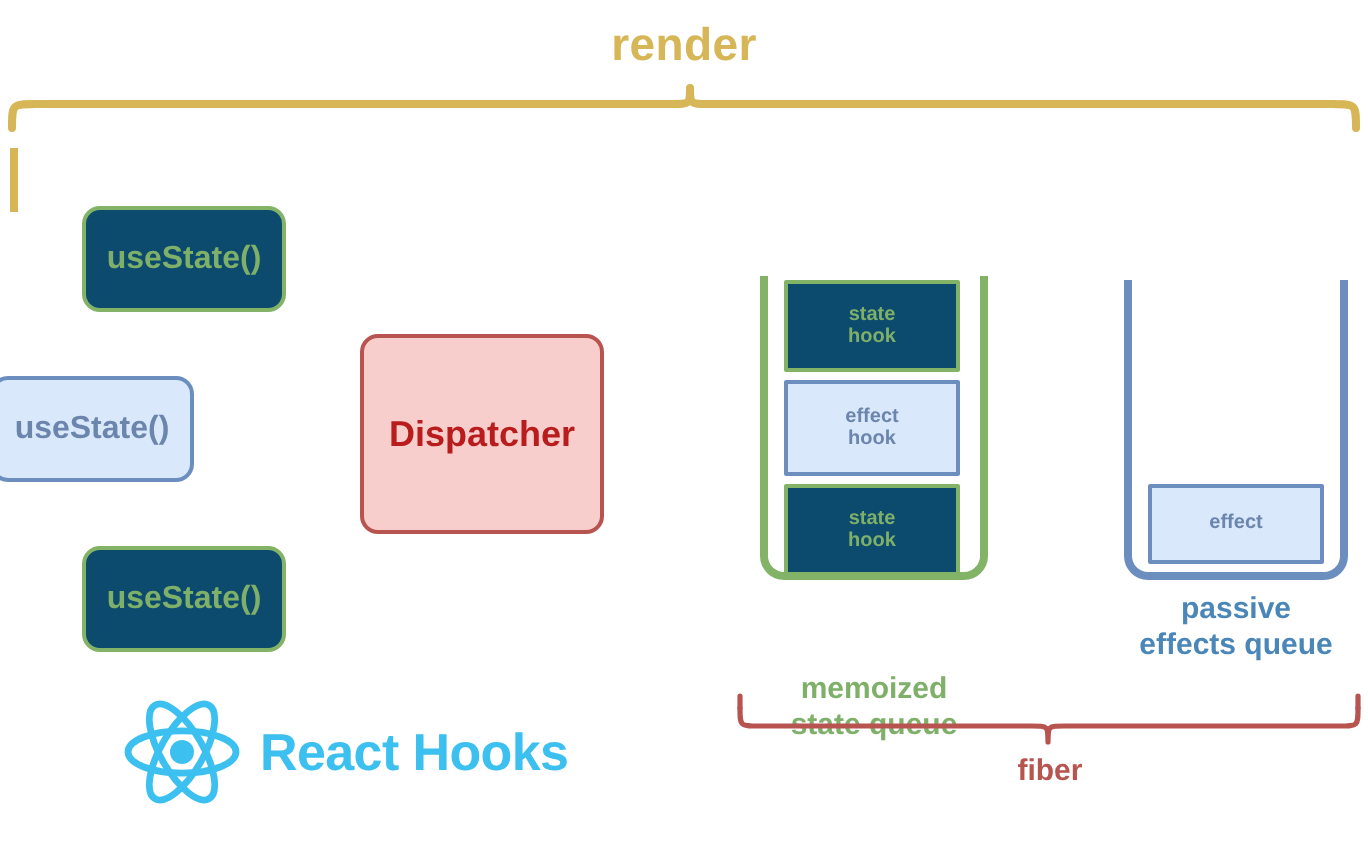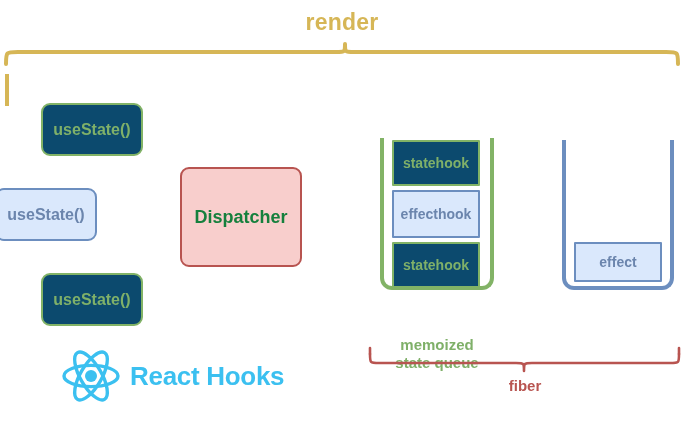--- a/index.html
+++ b/index.html
@@ -59,21 +59,21 @@
     color: #7fb069;
   }
   .blue-node {
     background: #dae8fc;
     border-color: #6c8ebf;
     color: #6b85ad;
   }
   .red-node {
     background: #f8cecc;
     border-color: #b85450;
-    color: #15803d;
+    color: #b91c1c;
   }
 
   #usestate-1 { left: 41px;  top: 103px; width: 102px; height: 53px; font-size: 16px; }
   #usestate-2 { left: 41px;  top: 273px; width: 102px; height: 53px; font-size: 16px; }
   #useeffect-1 { left: -5px; top: 188px; width: 102px; height: 53px; font-size: 16px; }
   #dispatcher  { left: 180px; top: 167px; width: 122px; height: 100px; font-size: 18px; }
 
   
   .queue-container {
     box-sizing: border-box;
@@ -88,27 +88,28 @@
   }
   #passive-queue {
     left: 562px; top: 140px; width: 112px; height: 150px;
     border-color: #6c8ebf;
   }
 
   
   .cell {
     box-sizing: border-box;
     display: flex;
+    flex-direction: column;
     align-items: center;
     justify-content: center;
     text-align: center;
     border-width: 2px;
     border-style: solid;
     font-weight: bold;
-    font-size: 14px;
+    font-size: 10px;
     line-height: 1.15;
     border-radius: 1px;
   }
   #cell-state-1  { left: 392px; top: 140px; width: 88px; height: 46px; }
   #cell-effect-1 { left: 392px; top: 190px; width: 88px; height: 48px; }
   #cell-state-2  { left: 392px; top: 242px; width: 88px; height: 46px; }
   #cell-effect-2 { left: 574px; top: 242px; width: 88px; height: 40px; }
 
   
   .queue-caption {
@@ -193,20 +194,22 @@
 
   <div class="abs queue-caption" id="memoized-caption">memoized
 state queue</div>
 
   <div class="abs queue-container" id="passive-queue"></div>
 
   <div class="abs cell blue-node" id="cell-effect-2">
     <span>effect</span>
   </div>
 
+  <div class="abs queue-caption" id="passive-caption">passive
+effects queue</div>
 
   <svg class="abs" id="fiber-brace" style="left:366px; top:352px;" width="318" height="24" viewBox="0 0 318 24">
     <path d="M 4 2
              C 4 11 4 11 13 11
              L 150 11
              C 158 11 158 11 158 19
              C 158 11 158 11 166 11
              L 304 11
              C 313 11 313 11 313 2" fill="none" stroke="#b85450" stroke-width="2.6" stroke-linecap="round" stroke-linejoin="round"></path>
     <path d="M 4 2 L 4 -4 M 313 2 L 313 -4" fill="none" stroke="#b85450" stroke-width="2.6" stroke-linecap="round"></path>

